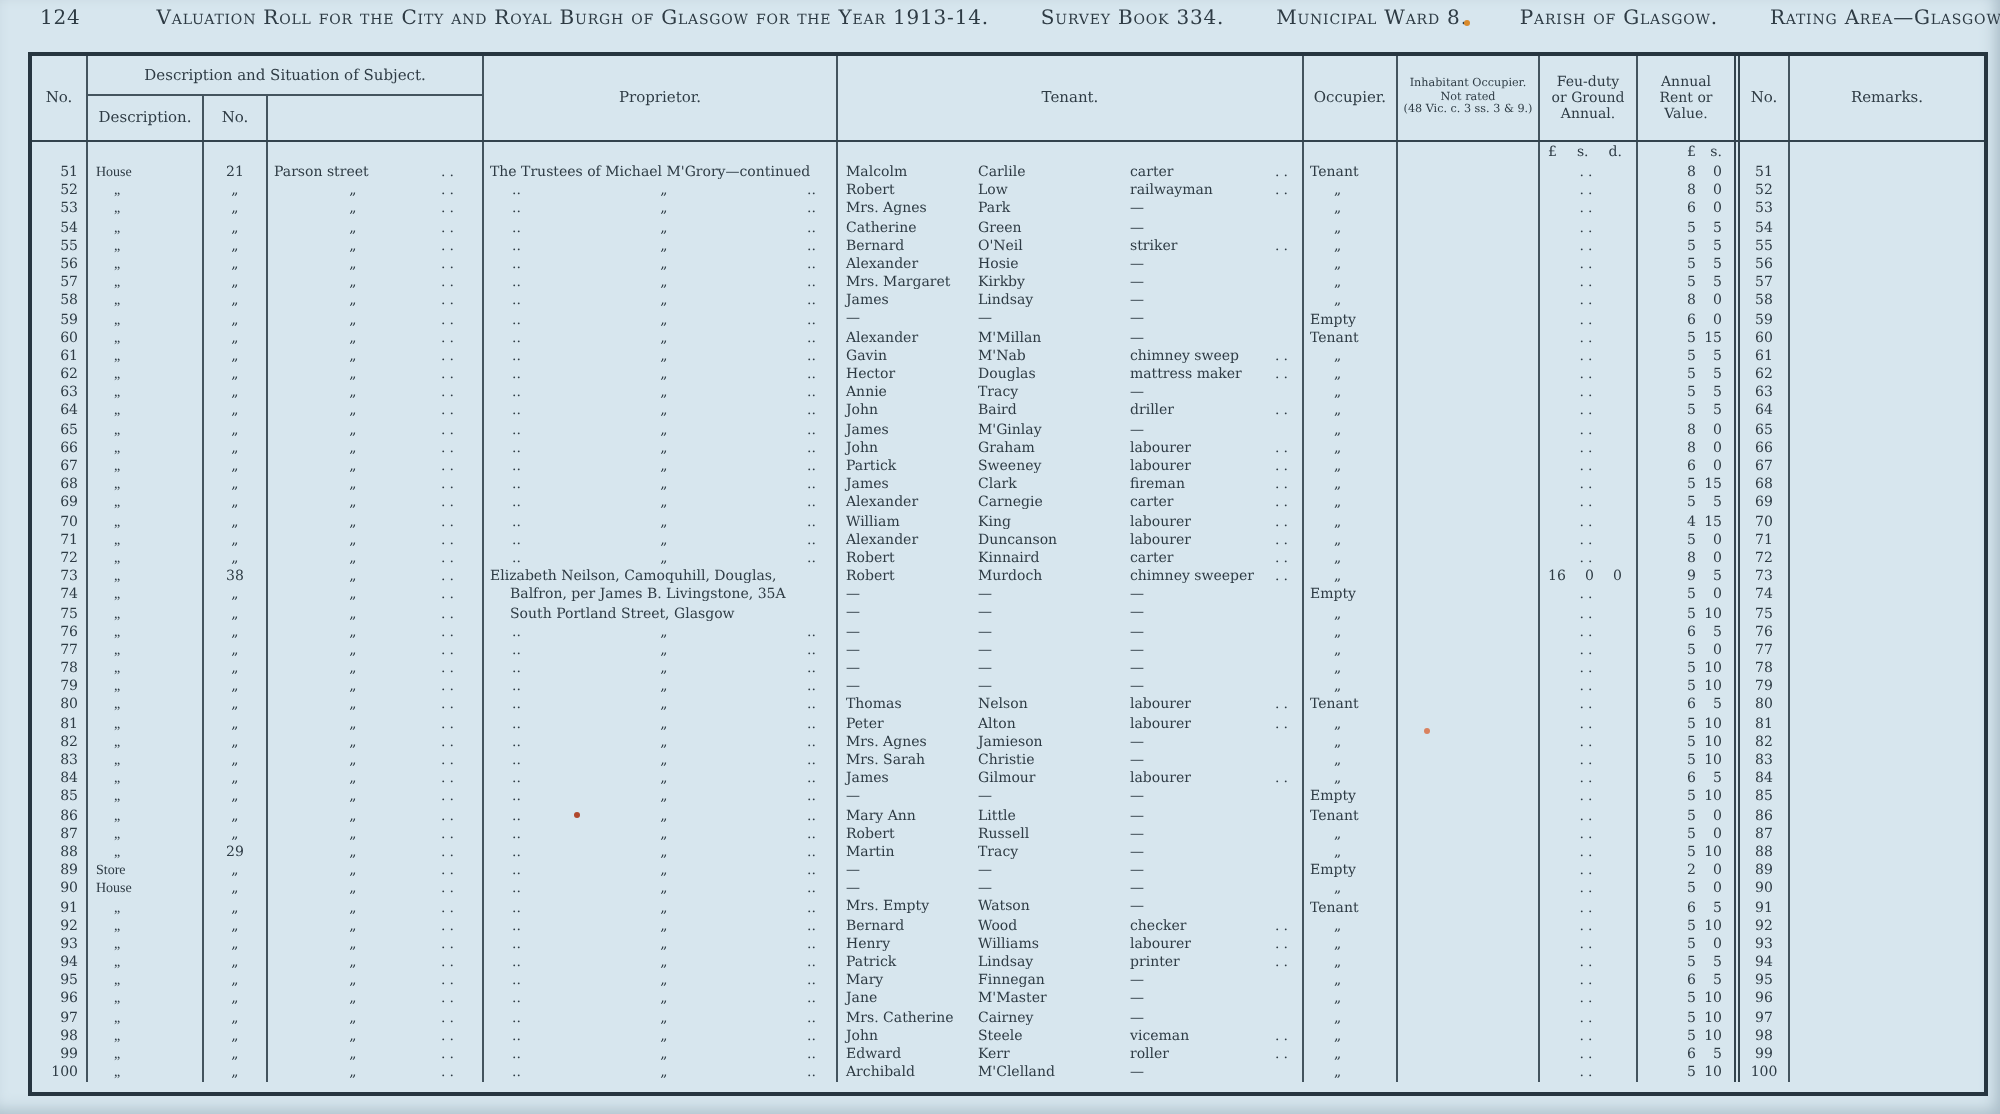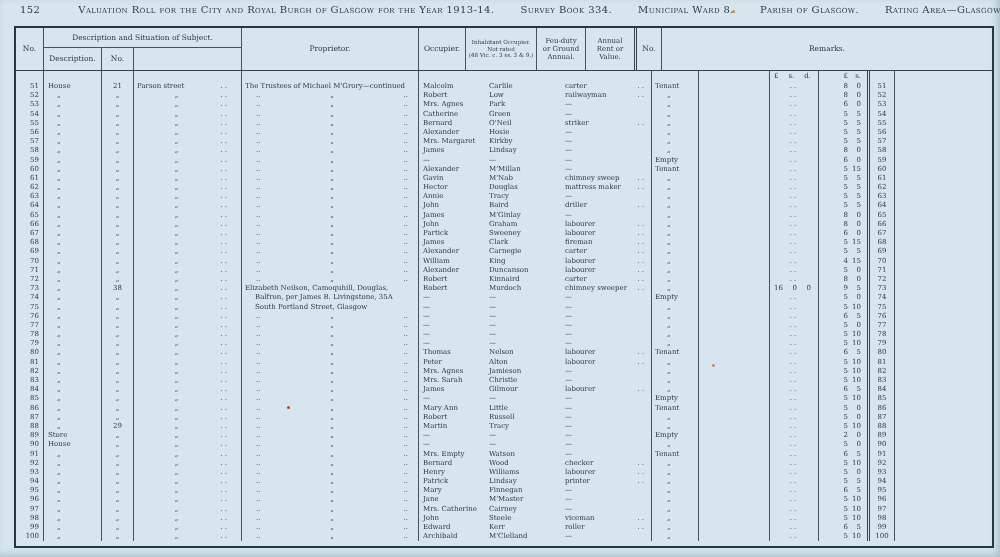--- a/index.html
+++ b/index.html
@@ -34,66 +34,67 @@
   .th3{font-size:7px;line-height:8px;}
   
   .money{height:11px;font-size:7px;line-height:11px;}
   .money .cell{height:11px;}
   
   .tbody{padding-bottom:5px;}
   .tr{display:flex;height:9.2px;font-size:7px;line-height:9.2px;white-space:nowrap;}
   .td{overflow:visible;}
   .t-r{text-align:right;padding-right:4px;}
   .t-c{text-align:center;}
-  .pl{padding-left:4px;}
+  .pl{padding-left:4px;font-family:Liberation Serif, serif;}
   .desc-ditto{padding-left:13px;}
   .s-wrap{display:flex;}
   .s-txt{flex:1;padding-left:3px;}
   .s-txt.is-ditto{text-align:center;padding-left:0;}
   .dots{width:22px;text-align:right;padding-right:12px;letter-spacing:2px;}
   .prop-ditto{display:flex;justify-content:space-between;padding:0 10px 0 14px;}
   .prop-txt{padding-left:3px;}
   .prop-indent{padding-left:13px;}
-  .ten{display:flex;}
+  .ten{display:flex;align-items:flex-end;}
   .tf{width:70px;padding-left:4px;} .ts{width:76px;} .to{flex:1;}
   .tdots{width:16px;text-align:right;padding-right:5px;letter-spacing:2px;}
   .occ-txt{padding-left:3px;} .occ-txt.is-ditto{padding-left:15px;}
   .feu{display:flex;justify-content:space-between;padding:0 7px 0 4px;}
   .feu.only{justify-content:center;padding:0;letter-spacing:2px;}
   .rent{display:flex;}
   .rl{width:29px;text-align:right;} .rs{width:16px;text-align:right;padding-right:3px;}
   
   .speck{position:absolute;width:3px;height:3px;border-radius:50%;}
 </style>
 </head>
 <body>
 
 <div class="page">
 
   <div class="pagehead">
-    <span class="num">152</span>
+    <span class="num">124</span>
     <span class="sc seg">Valuation Roll for the City and Royal Burgh of Glasgow for the Year 1913-14.</span>
     <span class="sc seg">Survey Book 334.</span>
     <span class="sc seg">Municipal Ward 8.</span>
     <span class="sc seg">Parish of Glasgow.</span>
     <span class="sc seg">Rating Area—Glasgow</span>
   </div>
 
   <div class="vtable">
 
     <div class="flexrow thead">
       <div class="th c-n bdr">No.</div>
       <div class="thgroup bdr">
         <div class="thgroup-top">Description and Situation of Subject.</div>
         <div class="thgroup-bot">
           <div class="th c-d bdr">Description.</div>
           <div class="th c-hn bdr">No.</div>
         </div>
       </div>
       <div class="th c-p bdr">Proprietor.</div>
+      <div class="th c-t bdr">Tenant.</div>
       <div class="th c-o bdr">Occupier.</div>
       <div class="th c-i bdr">
         <span class="inh-note"><span>Inhabitant Occupier.</span><br><span>Not rated</span><br><span>(48 Vic. c. 3 ss. 3 &amp; 9.)</span></span>
       </div>
       <div class="th c-f bdr">
         <span class="th3"><span>Feu-duty</span><br><span>or Ground</span><br><span>Annual.</span></span>
       </div>
       <div class="th c-r">
         <span class="th3"><span>Annual</span><br><span>Rent or</span><br><span>Value.</span></span>
       </div>

